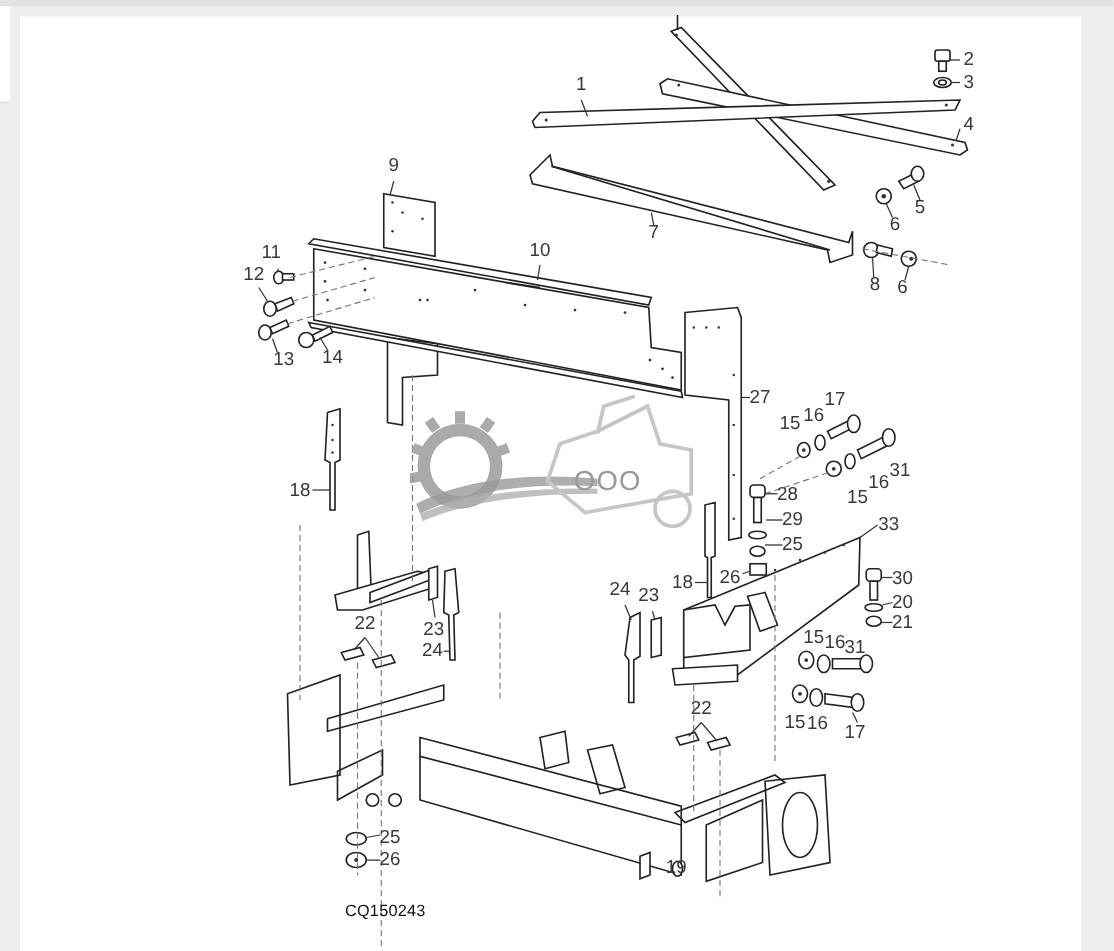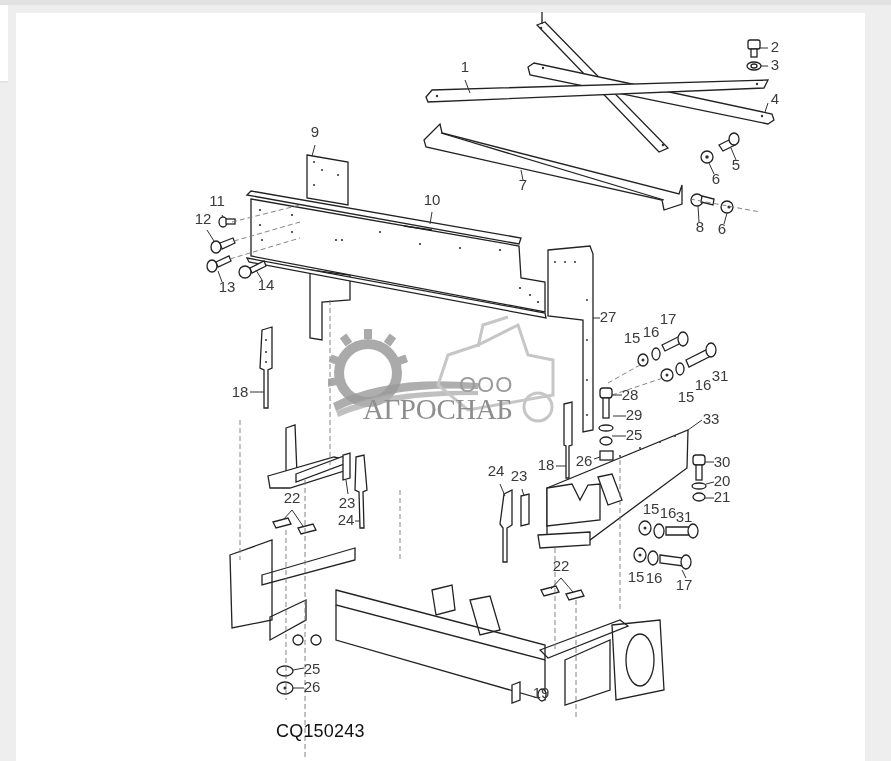--- a/index.html
+++ b/index.html
@@ -25,21 +25,21 @@
     position:absolute; left:0; top:0; width:891px; height:761px;
   }
   .diagram svg { display:block; }
   .callout {
     font-family:"Liberation Sans", sans-serif;
     font-size:15px;
     fill:#3a3a3a;
   }
   .code-label {
     position:absolute; left:276px; top:721px;
-    font-size:18px; color:#111;
+    font-size:13px; color:#111;
     font-family:"Liberation Sans", sans-serif;
     letter-spacing:0.2px;
   }
   .watermark {
     position:absolute; left:328px; top:315px; width:235px; height:120px;
     pointer-events:none;
   }
   .wm-ooo {
     position:absolute; left:131px; top:57px; font-size:22px; color:#9a9a9a;
     letter-spacing:1px; font-family:"Liberation Sans", sans-serif;
@@ -405,16 +405,15 @@
     </g>
     <path d="M5,88 Q60,60 150,68 L150,74 Q60,70 8,96 Z" fill="#9a9a9a" opacity="0.8"></path>
     <path d="M8,96 Q60,74 150,76 L150,80 Q60,80 10,102 Z" fill="#b0b0b0" opacity="0.8"></path>
     <g fill="none" stroke="#c6c6c6" stroke-width="3">
       <path d="M120,40 L150,30 L190,10 L200,40 L225,45 L225,80 L140,95 L110,70 Z"></path>
       <path d="M150,32 L155,10 L180,2"></path>
       <circle cx="210" cy="92" r="14"></circle>
     </g>
   </svg>
   <span class="wm-ooo">ООО</span>
-  <span class="wm-name">АГРОСНАБ</span>
 </div>
 
 <div class="code-label">CQ150243</div>
 
 </body></html>

